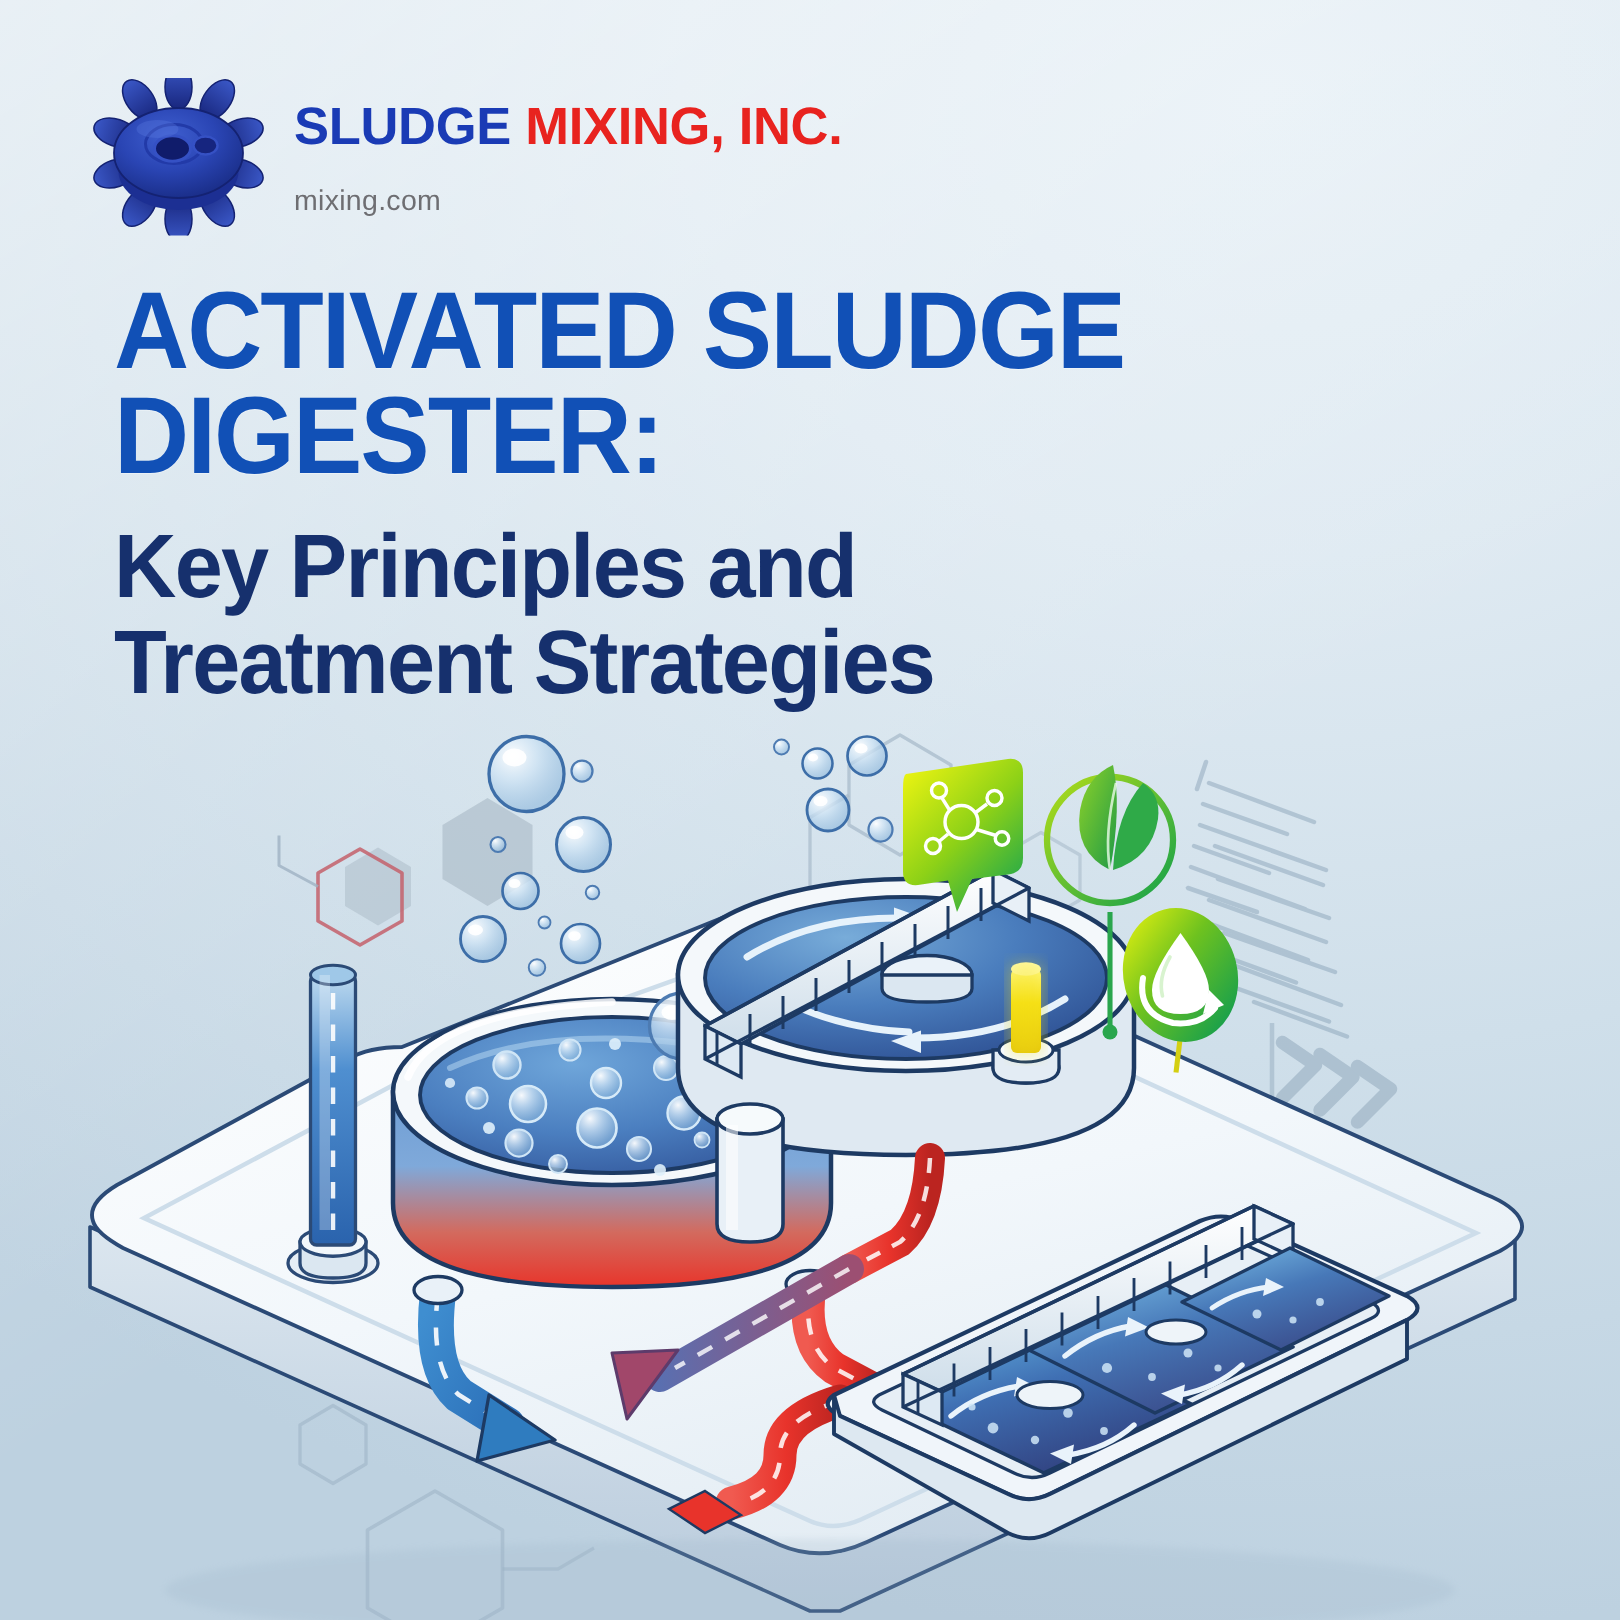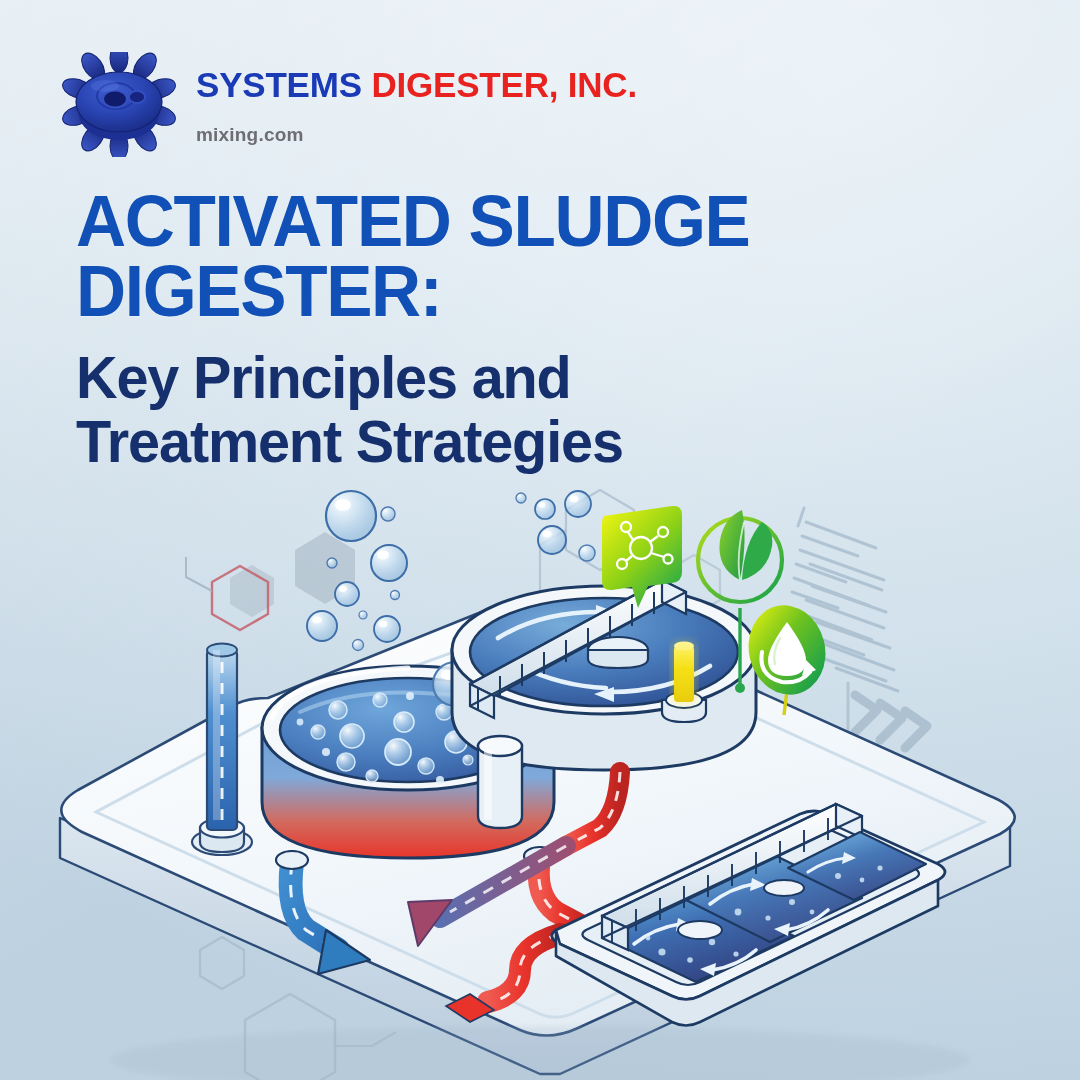--- a/index.html
+++ b/index.html
@@ -29,21 +29,21 @@
   }
   #impeller { width:118px; height:105px; flex:0 0 auto; }
   #wordmark { display:flex; flex-direction:column; justify-content:center; padding-top:4px;}
   #brand-line {
     font-size:35px; font-weight:bold; letter-spacing:-0.2px;
     line-height:1; white-space:nowrap; font-family:"Liberation Sans", sans-serif;
   }
   .brand-blue { color:#1a3bb5; }
   .brand-red  { color:#e8231f; }
   #brand-url {
-    font-size:19px; color:#6e6e72; font-weight:700; margin-top:22px; letter-spacing:.2px;
+    font-size:19px; color:#6e6e72; font-weight:400; margin-top:22px; letter-spacing:.2px;
   }
 
   
   #headline { position:absolute; left:76px; top:186px; width:930px; }
   #title-main {
     color:#1150b6;
     font-size:73px; font-weight:bold; line-height:.96;
     letter-spacing:-1.4px;
     text-transform:uppercase;
     font-stretch:condensed;
@@ -122,21 +122,21 @@
 
         <ellipse cx="-3" cy="-6" rx="19" ry="13" fill="none" stroke="#223aa8" stroke-width="2"></ellipse>
         <ellipse cx="-4" cy="-3" rx="12" ry="8.5" fill="#101c6b" stroke="#3551c4" stroke-width="2"></ellipse>
         <ellipse cx="18" cy="-5" rx="8" ry="6" fill="#16257f" stroke="#3551c4" stroke-width="1.6"></ellipse>
 
         <ellipse cx="-14" cy="-16" rx="14" ry="6" fill="#5a78e0" opacity=".35"></ellipse>
       </g>
     </svg>
 
     <div id="wordmark">
-      <div id="brand-line"><span class="brand-blue">SYSTEMS </span><span class="brand-red">DIGESTER, INC.</span></div>
+      <div id="brand-line"><span class="brand-blue">SLUDGE </span><span class="brand-red">MIXING, INC.</span></div>
       <div id="brand-url">mixing.com</div>
     </div>
   </div>
 
   <div id="headline">
     <div id="title-main">
       <div>ACTIVATED SLUDGE</div>
       <div>DIGESTER:</div>
     </div>
     <div id="title-sub">

